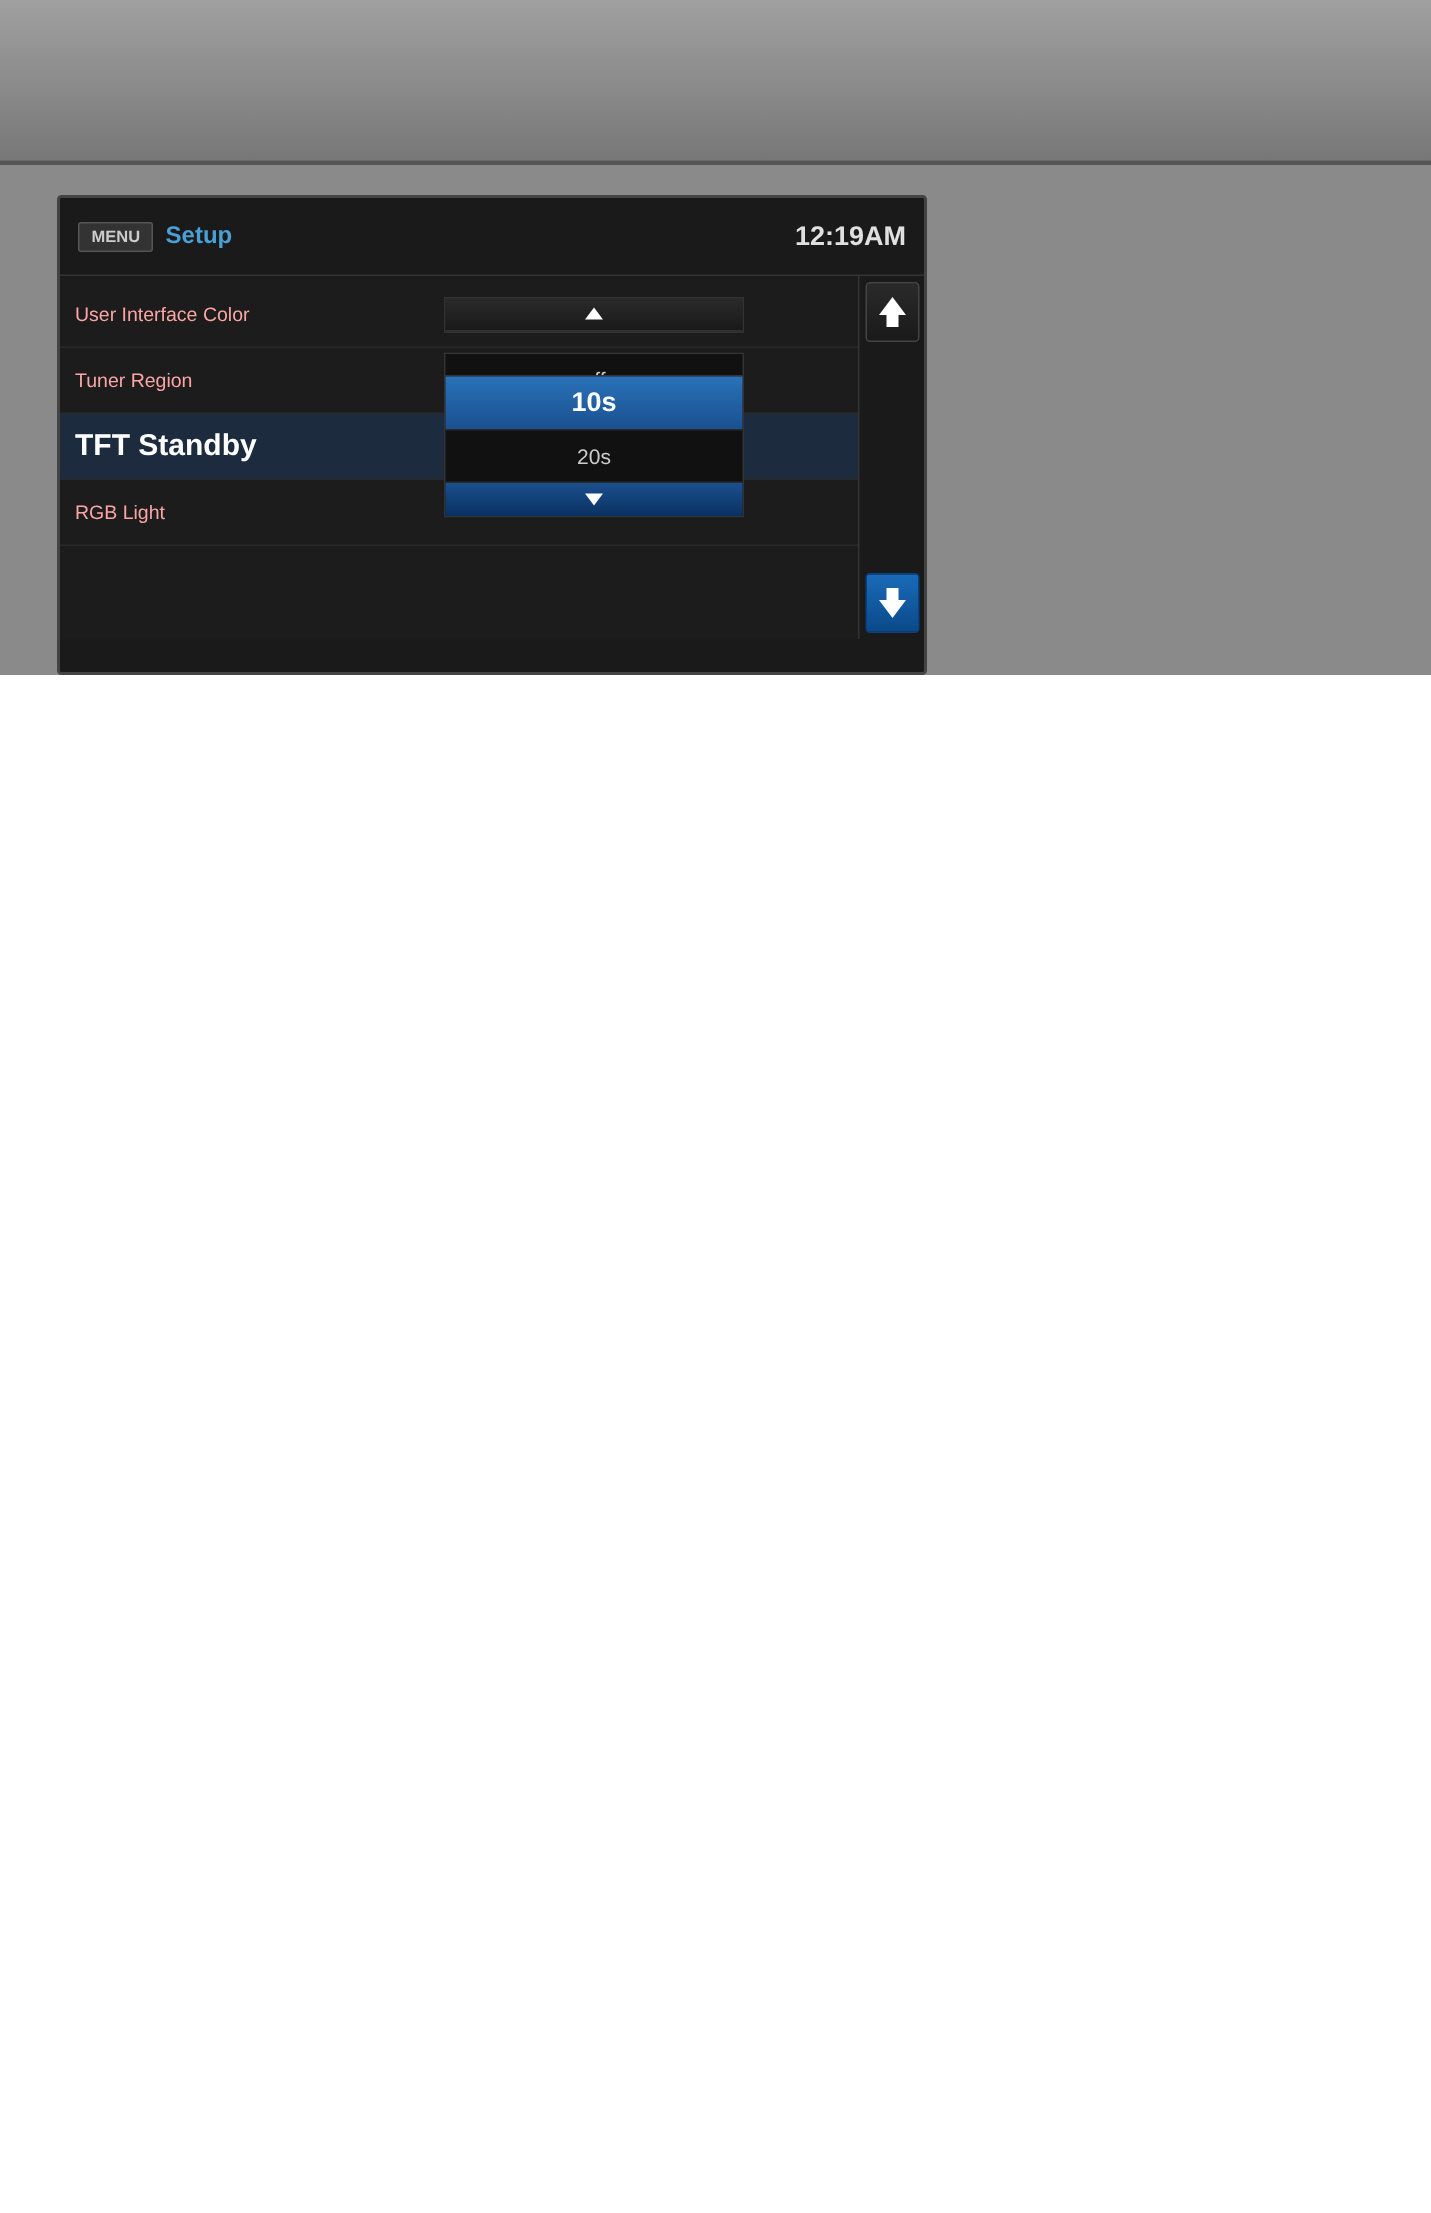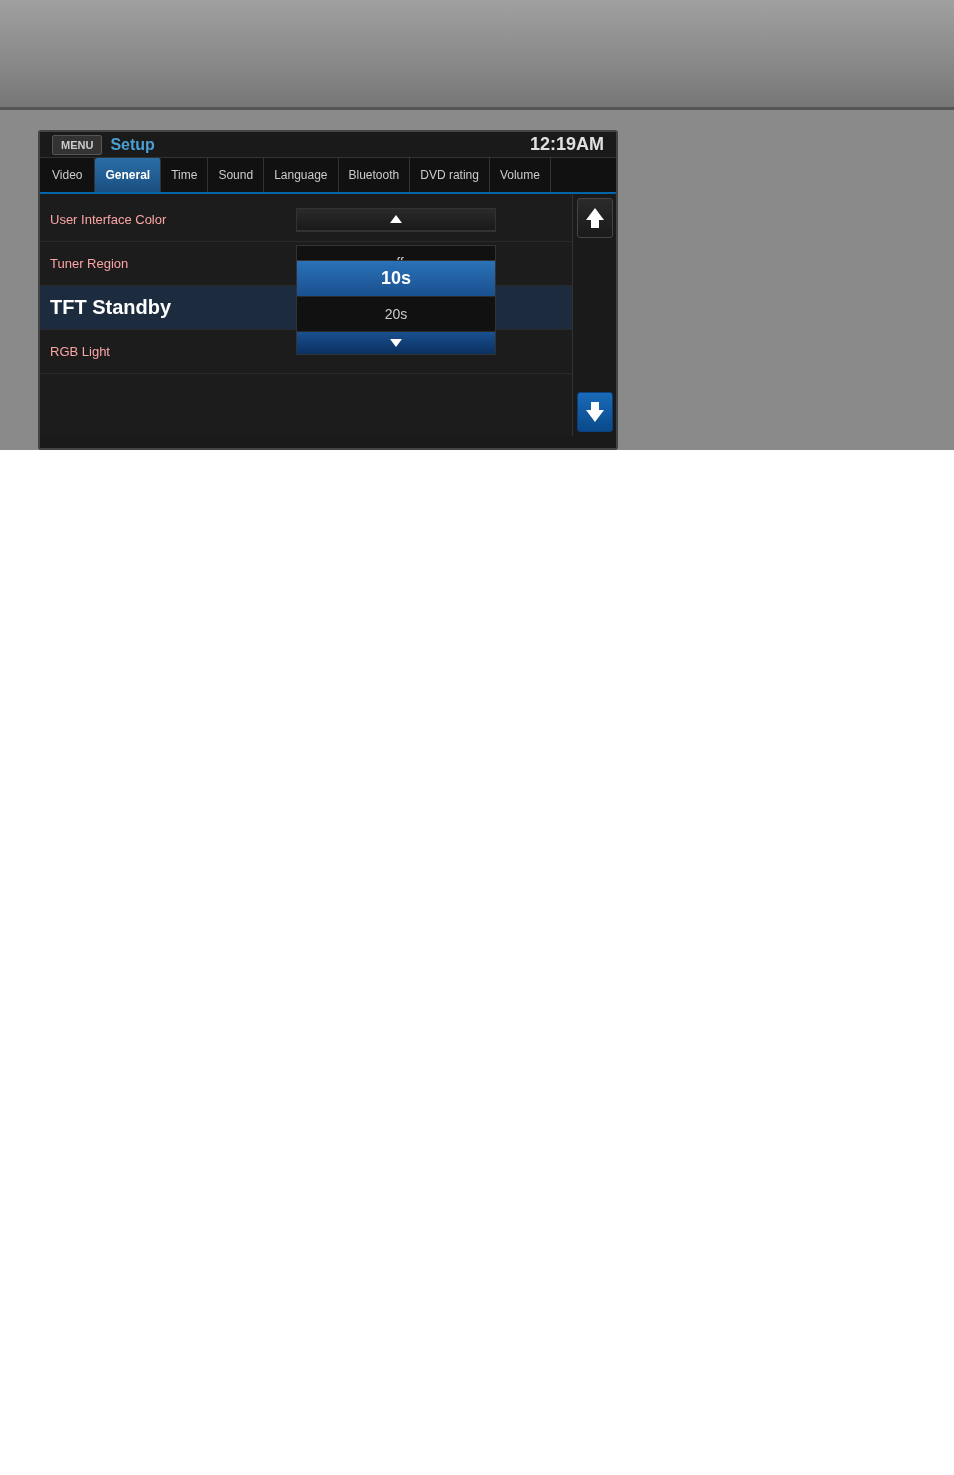--- a/index.html
+++ b/index.html
@@ -32,21 +32,21 @@
       overflow: hidden;
     }
 
     
     .header-bar {
       display: flex;
       align-items: center;
       justify-content: space-between;
       background: #1a1a1a;
       padding: 6px 12px;
-      height: 26px;
+      height: 52px;
       border-bottom: 1px solid #333;
     }
 
     .header-left {
       display: flex;
       align-items: center;
       gap: 8px;
     }
 
     .menu-btn {
@@ -319,30 +319,20 @@
 <div class="device-container">
 
   <div class="header-bar">
     <div class="header-left">
       <button class="menu-btn">MENU</button>
       <span class="setup-title">Setup</span>
     </div>
     <span class="time-display">12:19AM</span>
   </div>
 
-  <div class="tab-bar">
-    <div class="tab">Video</div>
-    <div class="tab active">General</div>
-    <div class="tab">Time</div>
-    <div class="tab">Sound</div>
-    <div class="tab">Language</div>
-    <div class="tab">Bluetooth</div>
-    <div class="tab">DVD rating</div>
-    <div class="tab">Volume</div>
-  </div>
 
   <div class="content-area">
     <div class="settings-list">
 
       <div class="setting-row">
         <span class="setting-label">User Interface Color</span>
         <div class="setting-value-area">
           <div class="dropdown-control">
             <div class="dropdown-up-btn">
               <div class="tri-up-small"></div>

